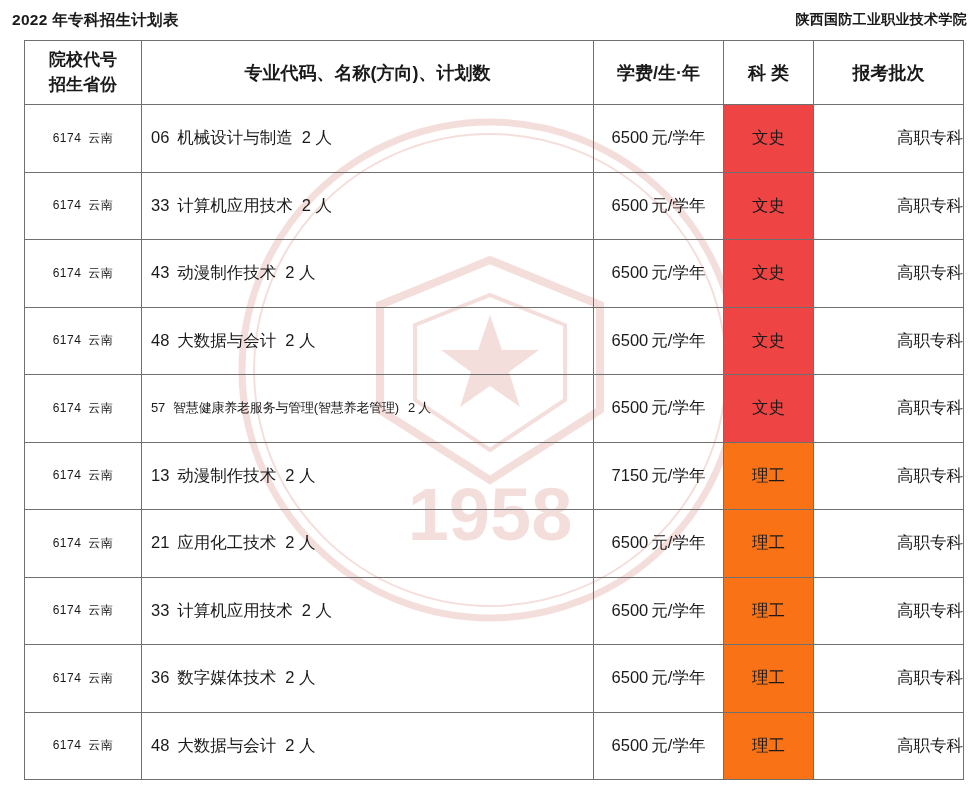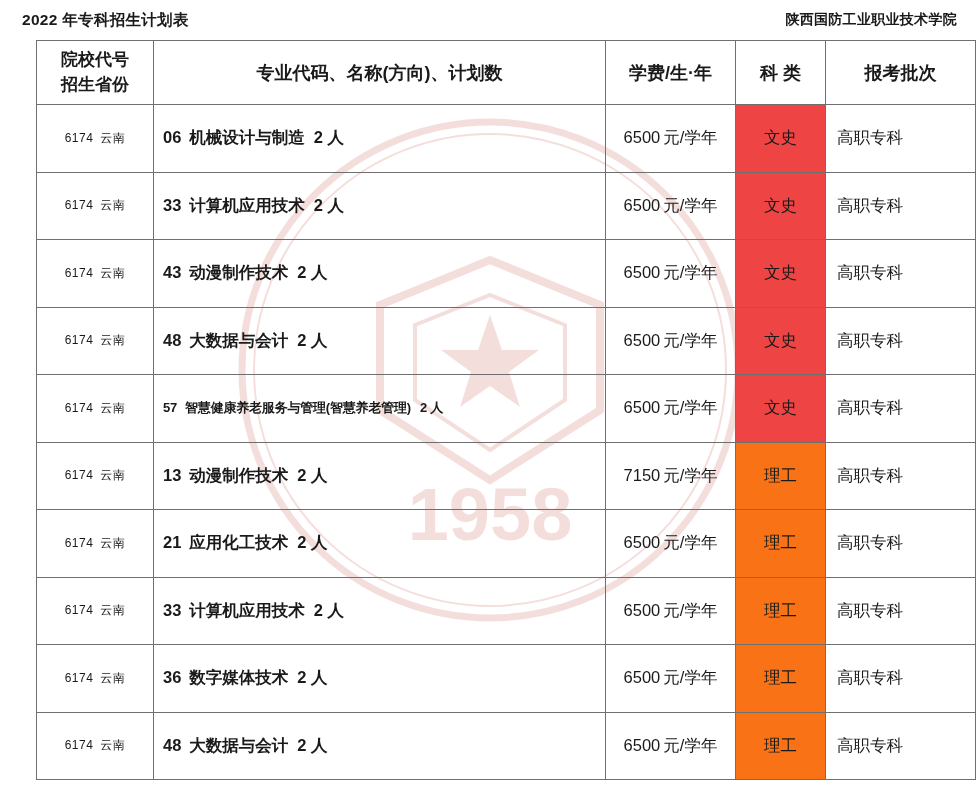--- a/index.html
+++ b/index.html
@@ -12,21 +12,21 @@
     font-family: "Liberation Sans", sans-serif;
     color: #1a1a1a;
     overflow: hidden;
     position: relative;
   }
 
   
   .doc-header {
     position: relative;
     height: 40px;
-    padding: 0 22px;
+    padding: 0 12px;
     display: flex;
     align-items: center;
     justify-content: space-between;
     font-size: 15px;
     font-weight: bold;
     letter-spacing: .3px;
   }
   .doc-header .left { font-size: 15.5px; }
   .doc-header .right { font-size: 14px; }
 
@@ -40,21 +40,21 @@
     height: 520px;
     opacity: .16;
     pointer-events: none;
     z-index: 0;
   }
 
   
   .table-wrap {
     position: relative;
     z-index: 1;
-    padding: 0 36px;
+    padding: 0 24px;
   }
   table {
     width: 939px;
     border-collapse: collapse;
     table-layout: fixed;
     background: transparent;
   }
   th, td {
     border: 1px solid #6f6f6f;
     padding: 0;
@@ -83,36 +83,35 @@
     font-size: 12px;
     letter-spacing: .5px;
     margin-left: 40px;
   }
   td.code .num { margin-right: 7px; }
   td.major {
     text-align: left;
     padding-left: 9px;
     font-size: 16.5px;
     white-space: nowrap;
-    font-weight: bold;
   }
   td.major .mcode { margin-right: 8px; }
   td.major .mname { }
   td.major .mcount { margin-left: 9px; }
   td.fee {
     font-size: 16.5px;
   }
   td.fee .amt { margin-right: 3px; }
   td.kelei {
     font-size: 16.5px;
   }
   td.kelei.wenshi { background: #ef4444; }
   td.kelei.ligong { background: #f97316; }
   td.batch {
-    text-align: left;
+    text-align: right;
     padding-left: 11px;
     font-size: 16.5px;
   }
   
   td.major.tight { font-size: 13px; letter-spacing: -.2px; }
 </style>
 </head>
 <body>
 
 <div class="doc-header">

